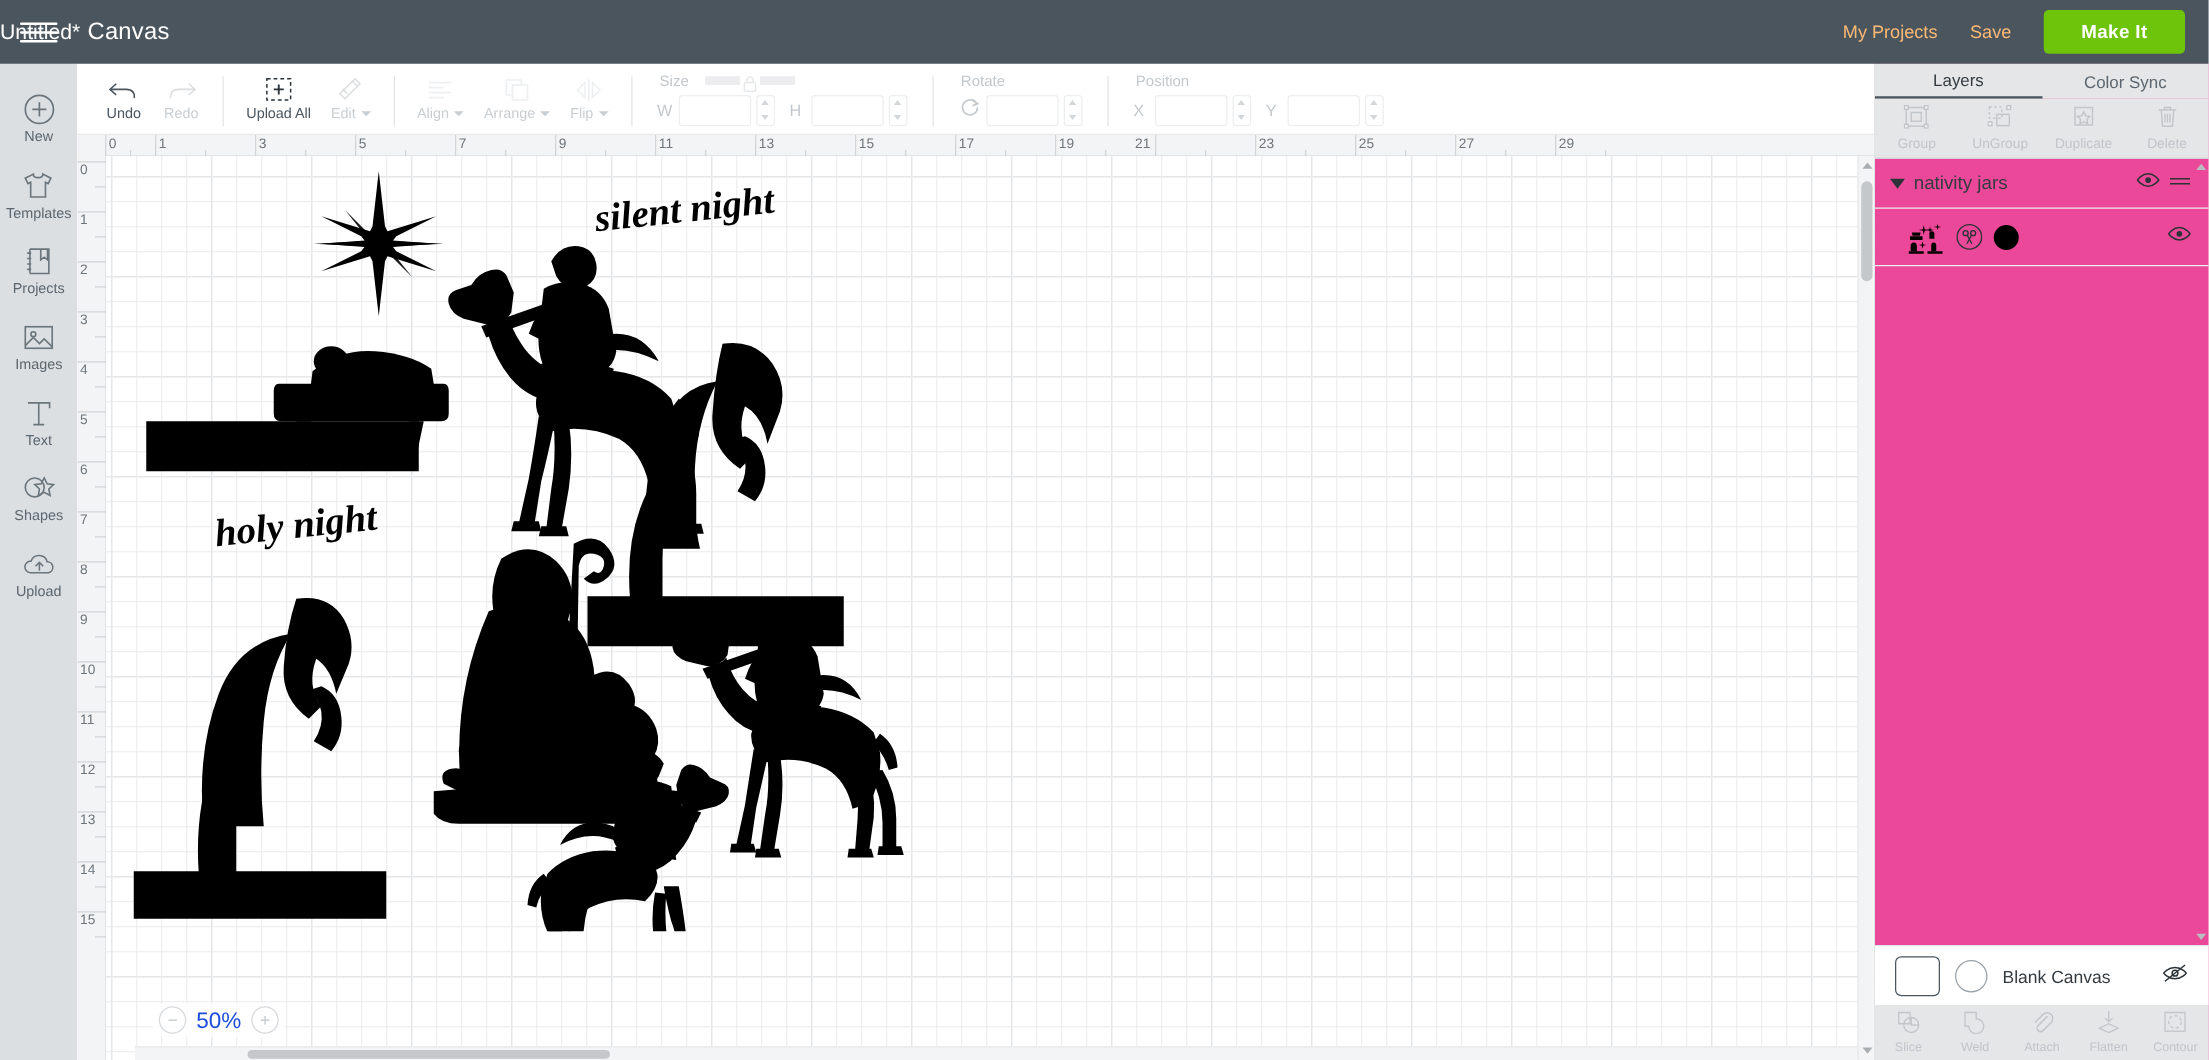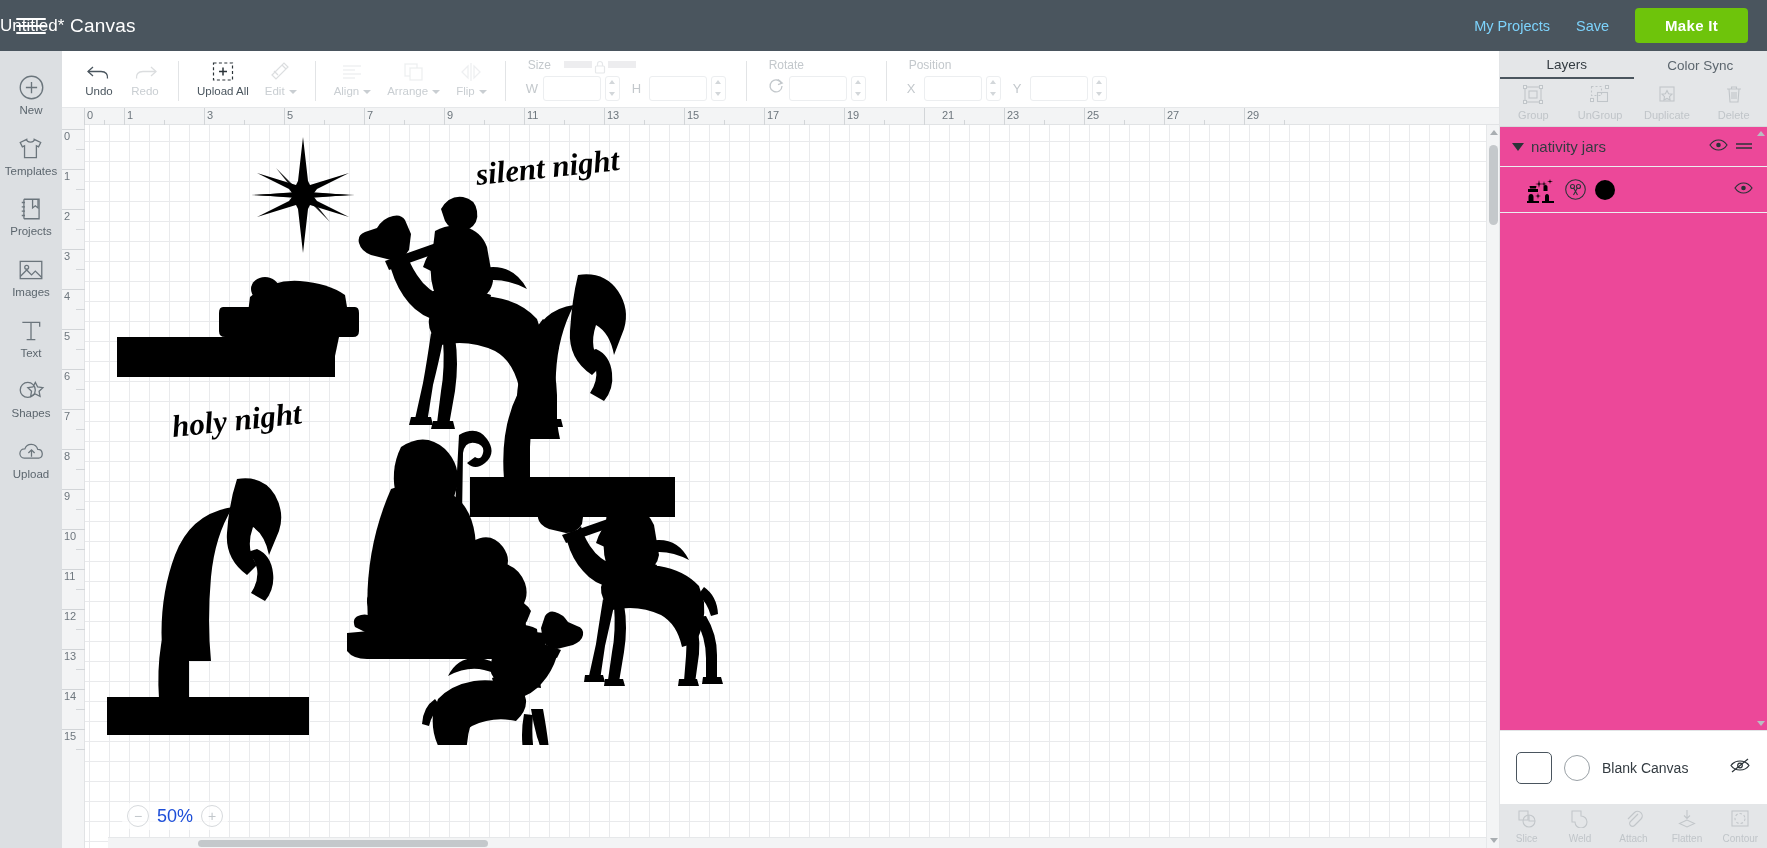--- a/index.html
+++ b/index.html
@@ -20,21 +20,21 @@
   }
   .hamburger { width: 62px; display: flex; flex-direction: column; align-items: center;
     justify-content: center; gap: 5px; cursor: pointer; height: 100%; }
   .hamburger span { display: block; width: 30px; height: 2px; background: #ffffff; border-radius: 1px; }
   .app-title { color: #ffffff; font-size: 19px; letter-spacing: .2px; margin-left: 8px; }
   .doc-title {
     position: absolute; left: 0; right: 0; text-align: left;
     color: #ffffff; font-size: 17px; pointer-events: none;
   }
   .topbar-right { margin-left: auto; display: flex; align-items: center; gap: 26px; padding-right: 19px; }
-  .tb-link { color: #7dd3fc; font-size: 14.5px; cursor: pointer; }
+  .tb-link { color: #fdba74; font-size: 14.5px; cursor: pointer; }
   .make-it {
     background: #6ec40b; color: #ffffff; font-size: 15px; font-weight: bold;
     border: none; border-radius: 4px; padding: 9px 30px; cursor: pointer;
     letter-spacing: .3px;
   }
 
   
   .mainrow { flex: 1; display: flex; min-height: 0; position: relative; }
 
   
@@ -183,21 +183,21 @@
   .layer-spacer { flex: 1; }
 
   .layers-scroll { flex: 1; position: relative; overflow: hidden; }
   .panel-vscroll { position:absolute; right:0; top:0; bottom:0; width:11px; }
   .panel-vscroll .arr { position:absolute; right:2px; width:0;height:0;
                   border-left:4px solid transparent;border-right:4px solid transparent; }
   .panel-vscroll .arr.up { top:4px; border-bottom:5px solid #b9bec2; }
   .panel-vscroll .arr.dn { bottom:4px; border-top:5px solid #b9bec2; }
 
   .blankcanvas-row {
-    display: flex; align-items: center; gap: 12px; height: 74px; padding: 0 16px;
+    display: flex; align-items: center; gap: 12px; height: 48px; padding: 0 16px;
     border-top: 1px solid #e2e4e6; background:#fff;
   }
   .swatch { width: 36px; height: 32px; border: 1px solid #4a555e; border-radius: 5px; background:#fff; }
   .circ { width: 26px; height: 26px; border-radius: 50%; border: 1px solid #9aa1a6; background:#fff; }
   .bc-label { font-size: 14px; color: #333b41; flex: 1; }
 
   .bottom-ops { display: flex; height: 44px; min-height:44px; background: #e4e6e8; }
   .bop { flex: 1; display: flex; flex-direction: column; align-items: center; justify-content: center; gap:1px; }
   .bop .bop-label { font-size: 10px; color: #c0c5c9; }
   .bop svg { opacity: .38; }
@@ -482,21 +482,21 @@
             <div class="rt-tick" style="left: 622px;"></div>
             <div class="rt-num" style="left: 622px;">15</div>
             <div class="rt-tick minor" style="left: 662px;"></div>
             <div class="rt-tick" style="left: 702px;"></div>
             <div class="rt-num" style="left: 702px;">17</div>
             <div class="rt-tick minor" style="left: 742px;"></div>
             <div class="rt-tick" style="left: 782px;"></div>
             <div class="rt-num" style="left: 782px;">19</div>
             <div class="rt-tick minor" style="left: 822px;"></div>
             <div class="rt-tick" style="left: 862px;"></div>
-            <div class="rt-num" style="left: 862px; padding-left: 18px;">21</div>
+            <div class="rt-num" style="left: 828px; padding-left: 18px;">21</div>
             <div class="rt-tick minor" style="left: 902px;"></div>
             <div class="rt-tick" style="left: 942px;"></div>
             <div class="rt-num" style="left: 942px;">23</div>
             <div class="rt-tick minor" style="left: 982px;"></div>
             <div class="rt-tick" style="left: 1022px;"></div>
             <div class="rt-num" style="left: 1022px;">25</div>
             <div class="rt-tick minor" style="left: 1062px;"></div>
             <div class="rt-tick" style="left: 1102px;"></div>
             <div class="rt-num" style="left: 1102px;">27</div>
             <div class="rt-tick minor" style="left: 1142px;"></div>

